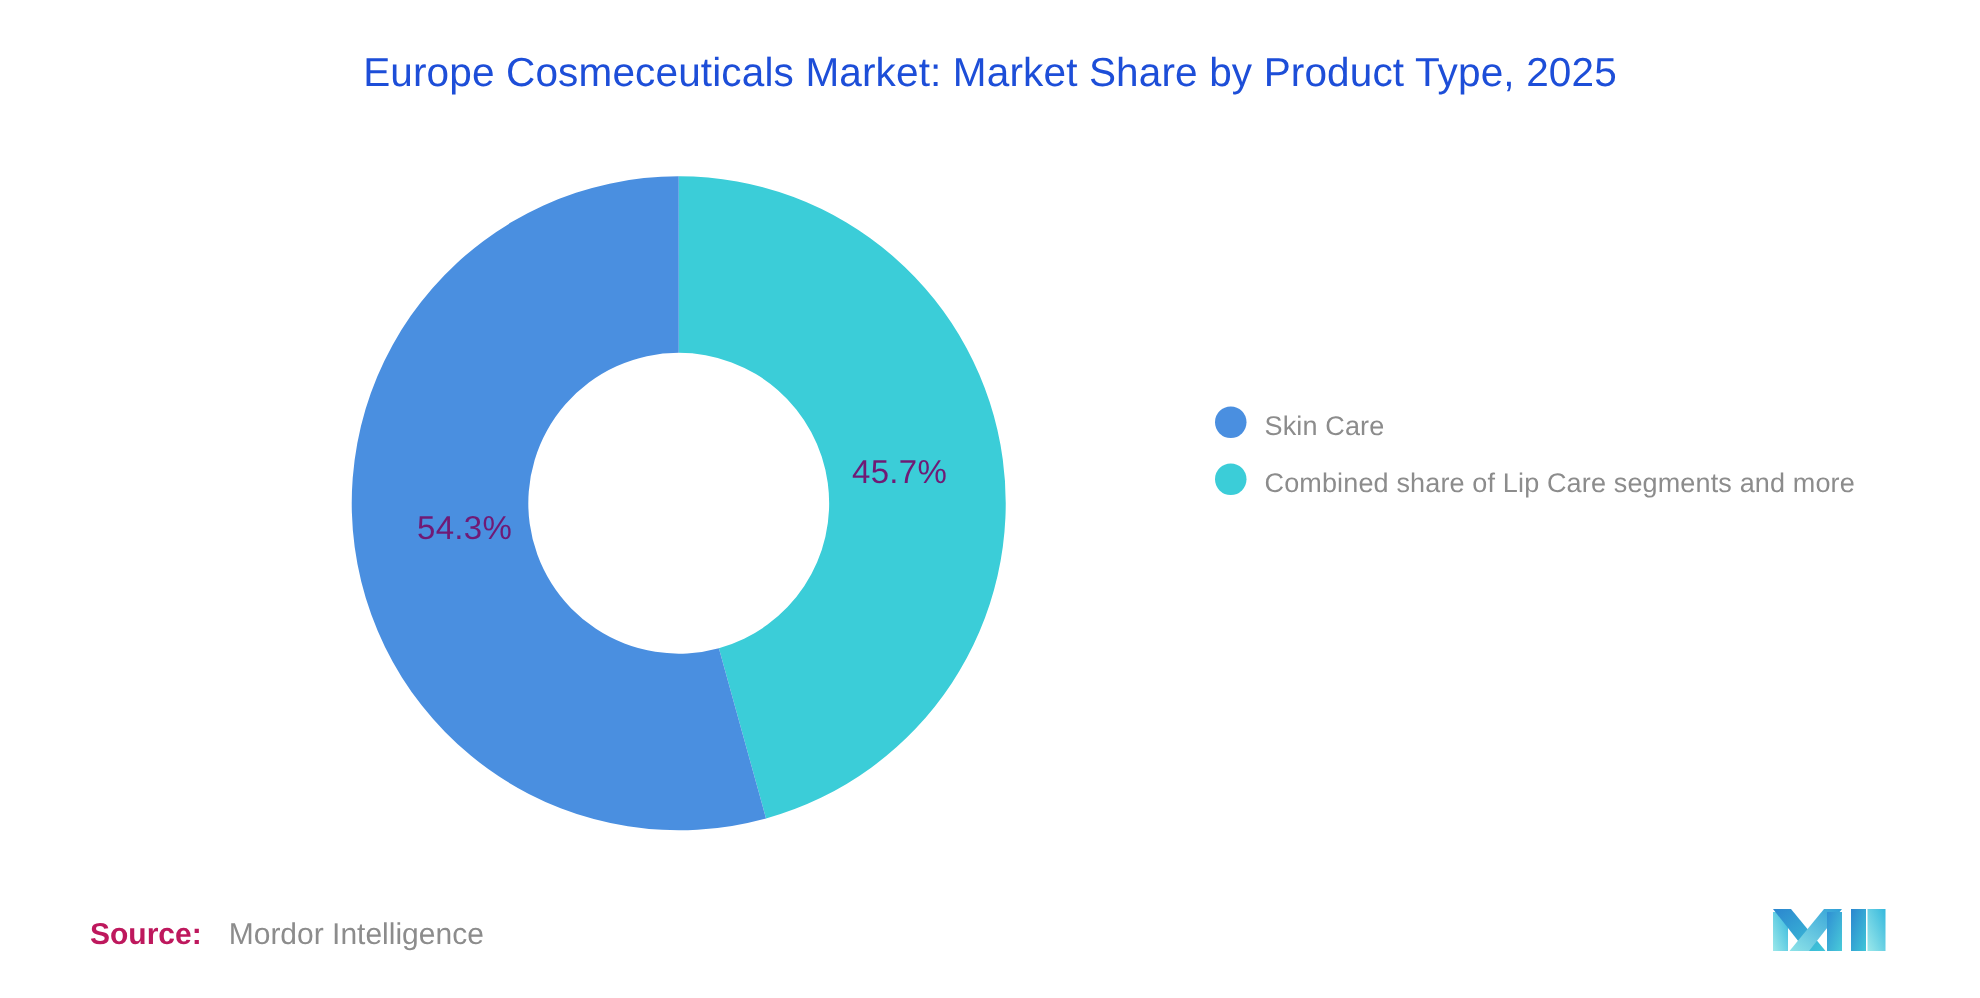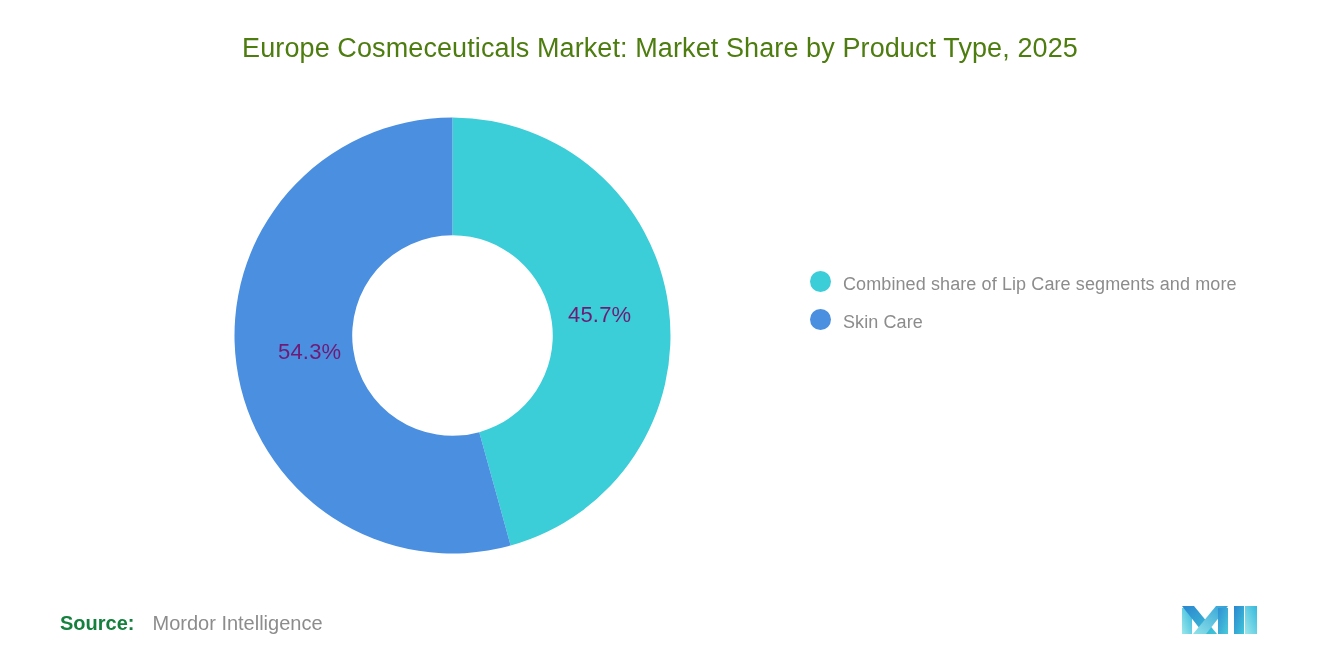--- a/index.html
+++ b/index.html
@@ -22,21 +22,21 @@
 
   
   .chart-title {
     position: absolute;
     left: 0;
     top: 28px;
     width: 1320px;
     text-align: center;
     font-size: 27px;
     font-weight: 300;
-    color: #4d7c0f;
+    color: #1d4ed8;
     letter-spacing: 0.1px;
     line-height: 40px;
     white-space: nowrap;
   }
 
   
   .plot-area {
     position: absolute;
     left: 234px;
     top: 117px;
@@ -93,21 +93,21 @@
   .source-line {
     position: absolute;
     left: 60px;
     top: 612px;
     font-size: 20px;
     color: #6e6e6e;
     white-space: nowrap;
   }
   .source-label {
     font-weight: 700;
-    color: #15803d;
+    color: #be185d;
   }
   .source-value {
     font-weight: 400;
     color: #8c8c8c;
     margin-left: 18px;
   }
 
   
   .brand-logo {
     position: absolute;
@@ -132,26 +132,26 @@
 
       <path id="slice-blue" fill="#4a8fe0" d="M 276.68 428.59 A 218 218 0 1 1 218.50 0.50 L 218.50 118.22 A 100.28 100.28 0 1 0 245.26 315.14 Z"></path>
     </svg>
   </div>
 
   <div class="slice-label left">54.3%</div>
   <div class="slice-label right">45.7%</div>
 
   <div class="legend">
     <div class="legend-item">
+      <span class="legend-swatch" style="background:#4a8fe0"></span>
+      <span class="legend-label">Skin Care</span>
+    </div>
+    <div class="legend-item">
       <span class="legend-swatch" style="background:#3bcdd8"></span>
       <span class="legend-label">Combined share of Lip Care segments and more</span>
-    </div>
-    <div class="legend-item">
-      <span class="legend-swatch" style="background:#4a8fe0"></span>
-      <span class="legend-label">Skin Care</span>
     </div>
   </div>
 
   <div class="source-line">
     <span class="source-label">Source:</span><span class="source-value">Mordor Intelligence</span>
   </div>
 
   <div class="brand-logo">
     <svg width="78" height="40" viewBox="0 0 78 40" xmlns="http://www.w3.org/2000/svg">
       <defs>

